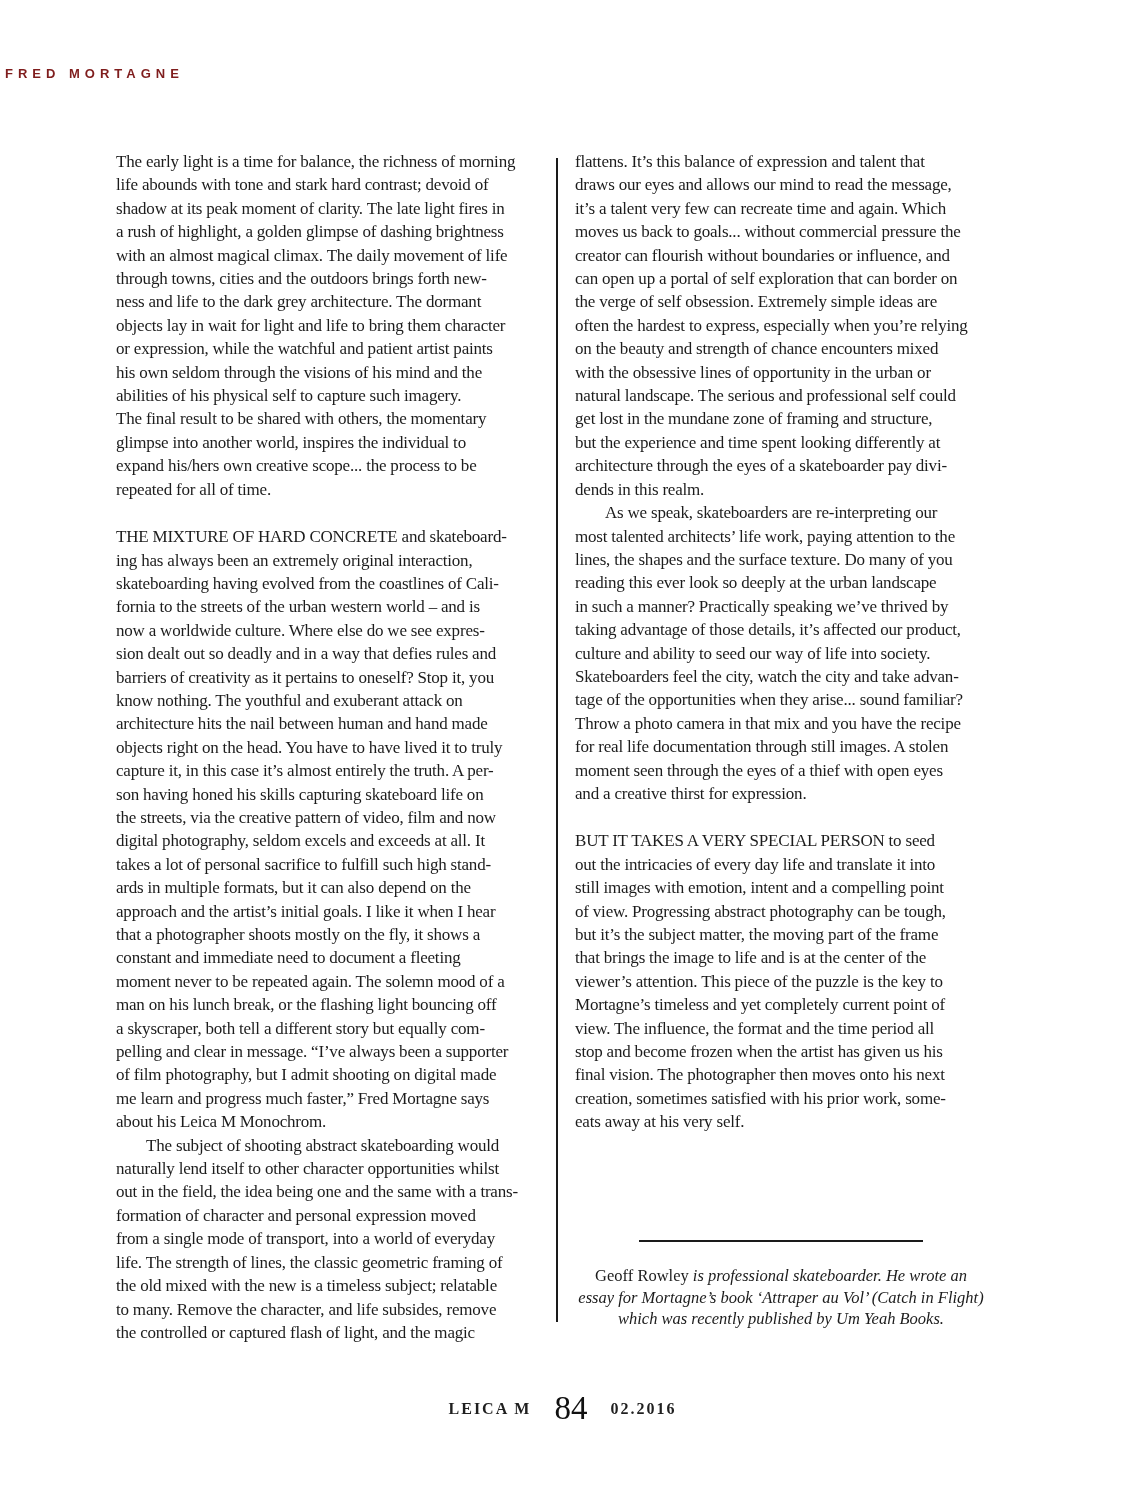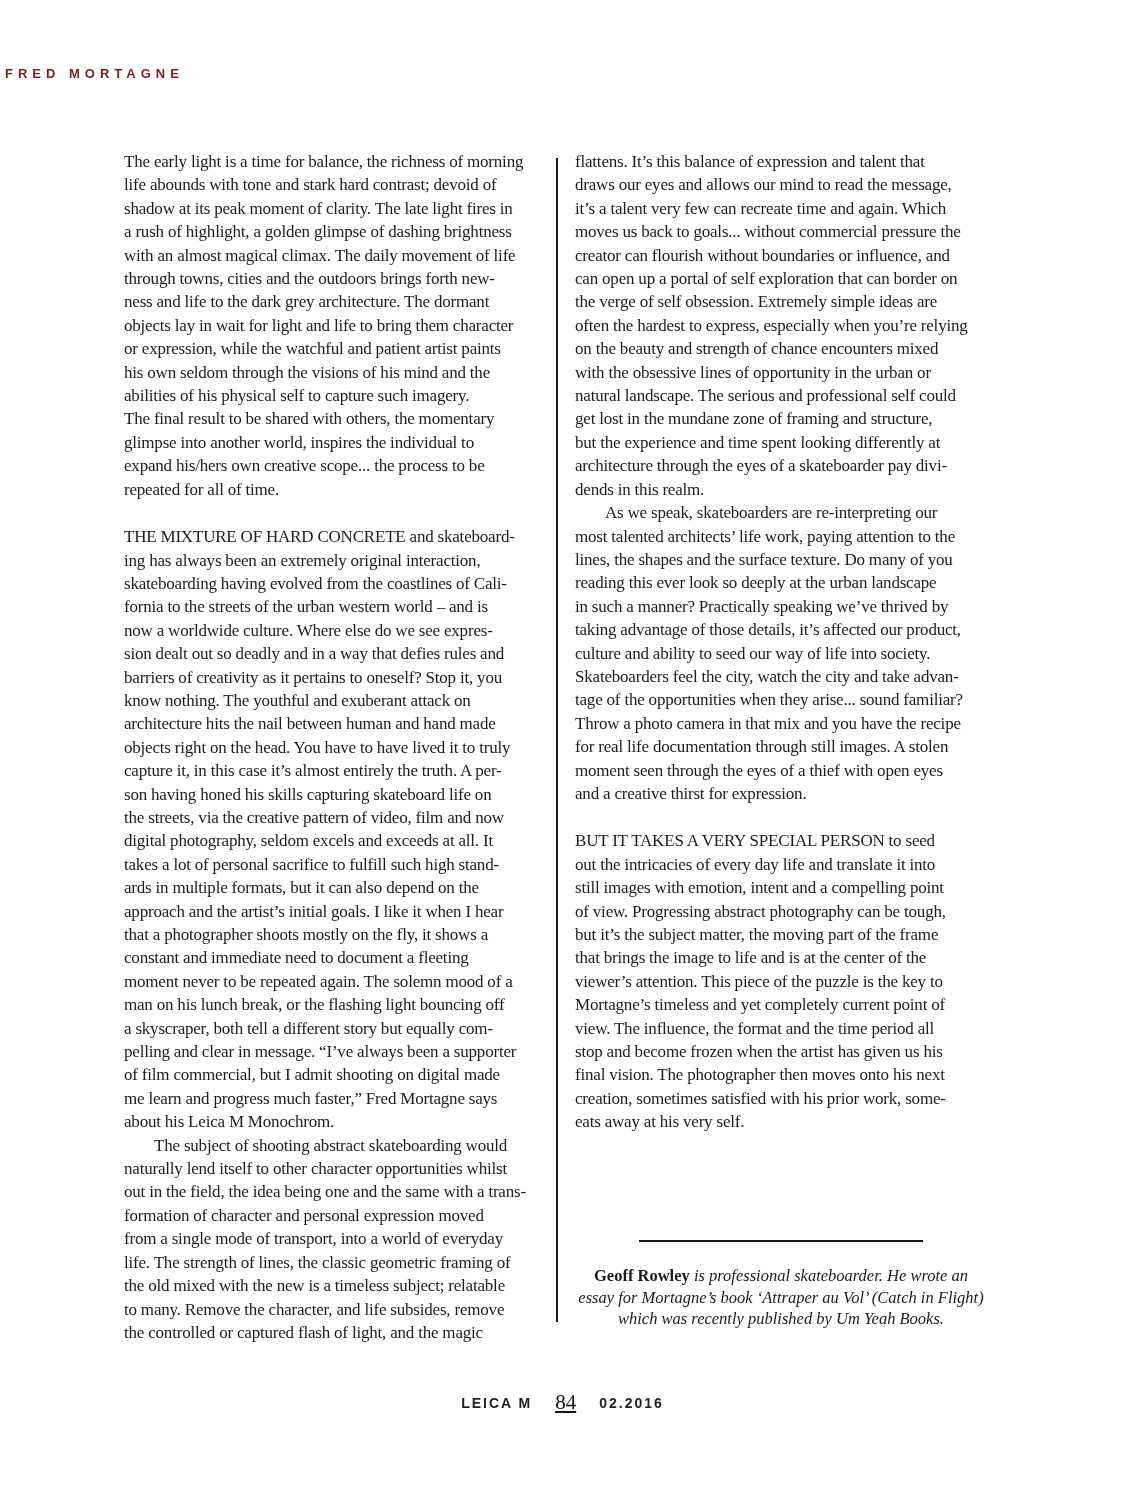--- a/index.html
+++ b/index.html
@@ -25,52 +25,52 @@
   .divider {
     position: absolute; left: 556px; top: 158px;
     width: 1.5px; height: 1164px;
     background: #1a1a1a;
   }
 
   .col {
     position: absolute; top: 150px; width: 432px;
     font-size: 17px; letter-spacing: -0.2px;
   }
-  .col-left  { left: 124px; }
+  .col-left  { left: 116px; }
   .col-right { left: 575px; }
 
   .tline { line-height: 23.4px; white-space: nowrap; text-align: left; }
   .block.gap { margin-top: 24px; }
   .block.indent .tline:first-child { text-indent: 30px; }
 
   .credit {
     position: absolute; left: 575px; top: 1240px; width: 412px;
     text-align: center;
     font-style: italic; font-size: 16.5px; color: #1c1c1c;
   }
   .credit-rule {
     width: 284px; height: 2px; background: #1a1a1a;
     margin: 0 auto 23px auto;
   }
   .credit-line { line-height: 21.5px; }
-  .credit-name { font-style: normal; font-weight: 700; }
+  .credit-name { font-style: normal; font-weight: 400; }
 
   .footer {
     position: absolute; top: 1392px; left: 0; width: 100%;
     display: flex; justify-content: center; align-items: center;
     gap: 23px;
   }
   .footer-label {
-    font-family: Liberation Sans, sans-serif;
-    font-weight: 700; font-size: 14px;
+    font-family: Liberation Serif, serif;
+    font-weight: 700; font-size: 16px;
     letter-spacing: 2px; color: #1f1f1f;
   }
   .footer-page {
     font-family: "Liberation Serif", serif;
-    font-size: 21px; line-height: 1; color: #111111; text-decoration: underline;
+    font-size: 33px; line-height: 1; color: #111111;
   }
 </style>
 </head>
 <body>
 
 <div class="page">
 
   <div class="header">FRED MORTAGNE</div>
 
   <div class="divider"></div>
@@ -112,21 +112,21 @@
         <div class="tline">digital photography, seldom excels and exceeds at all. It</div>
         <div class="tline">takes a lot of personal sacrifice to fulfill such high stand-</div>
         <div class="tline">ards in multiple formats, but it can also depend on the</div>
         <div class="tline">approach and the artist’s initial goals. I like it when I hear</div>
         <div class="tline">that a photographer shoots mostly on the fly, it shows a</div>
         <div class="tline">constant and immediate need to document a fleeting</div>
         <div class="tline">moment never to be repeated again. The solemn mood of a</div>
         <div class="tline">man on his lunch break, or the flashing light bouncing off</div>
         <div class="tline">a skyscraper, both tell a different story but equally com-</div>
         <div class="tline">pelling and clear in message. “I’ve always been a supporter</div>
-        <div class="tline">of film commercial, but I admit shooting on digital made</div>
+        <div class="tline">of film photography, but I admit shooting on digital made</div>
         <div class="tline">me learn and progress much faster,” Fred Mortagne says</div>
         <div class="tline">about his Leica M Monochrom.</div>
       </div>
     <div class="block indent">
         <div class="tline">The subject of shooting abstract skateboarding would</div>
         <div class="tline">naturally lend itself to other character opportunities whilst</div>
         <div class="tline">out in the field, the idea being one and the same with a trans-</div>
         <div class="tline">formation of character and personal expression moved</div>
         <div class="tline">from a single mode of transport, into a world of everyday</div>
         <div class="tline">life. The strength of lines, the classic geometric framing of</div>

